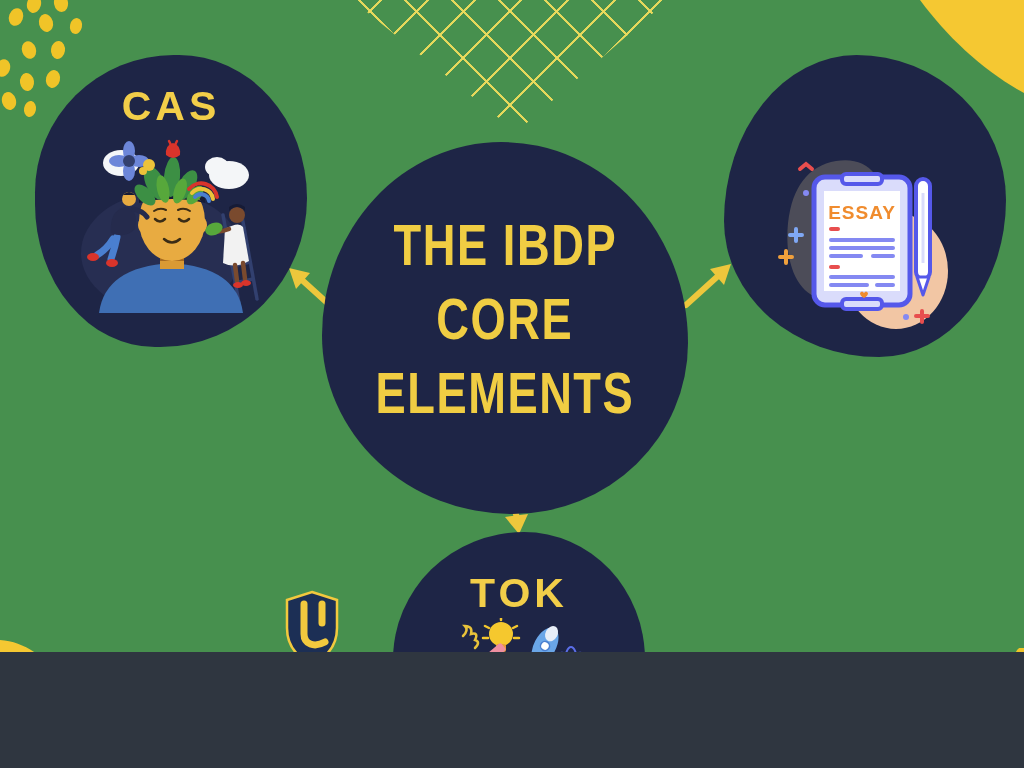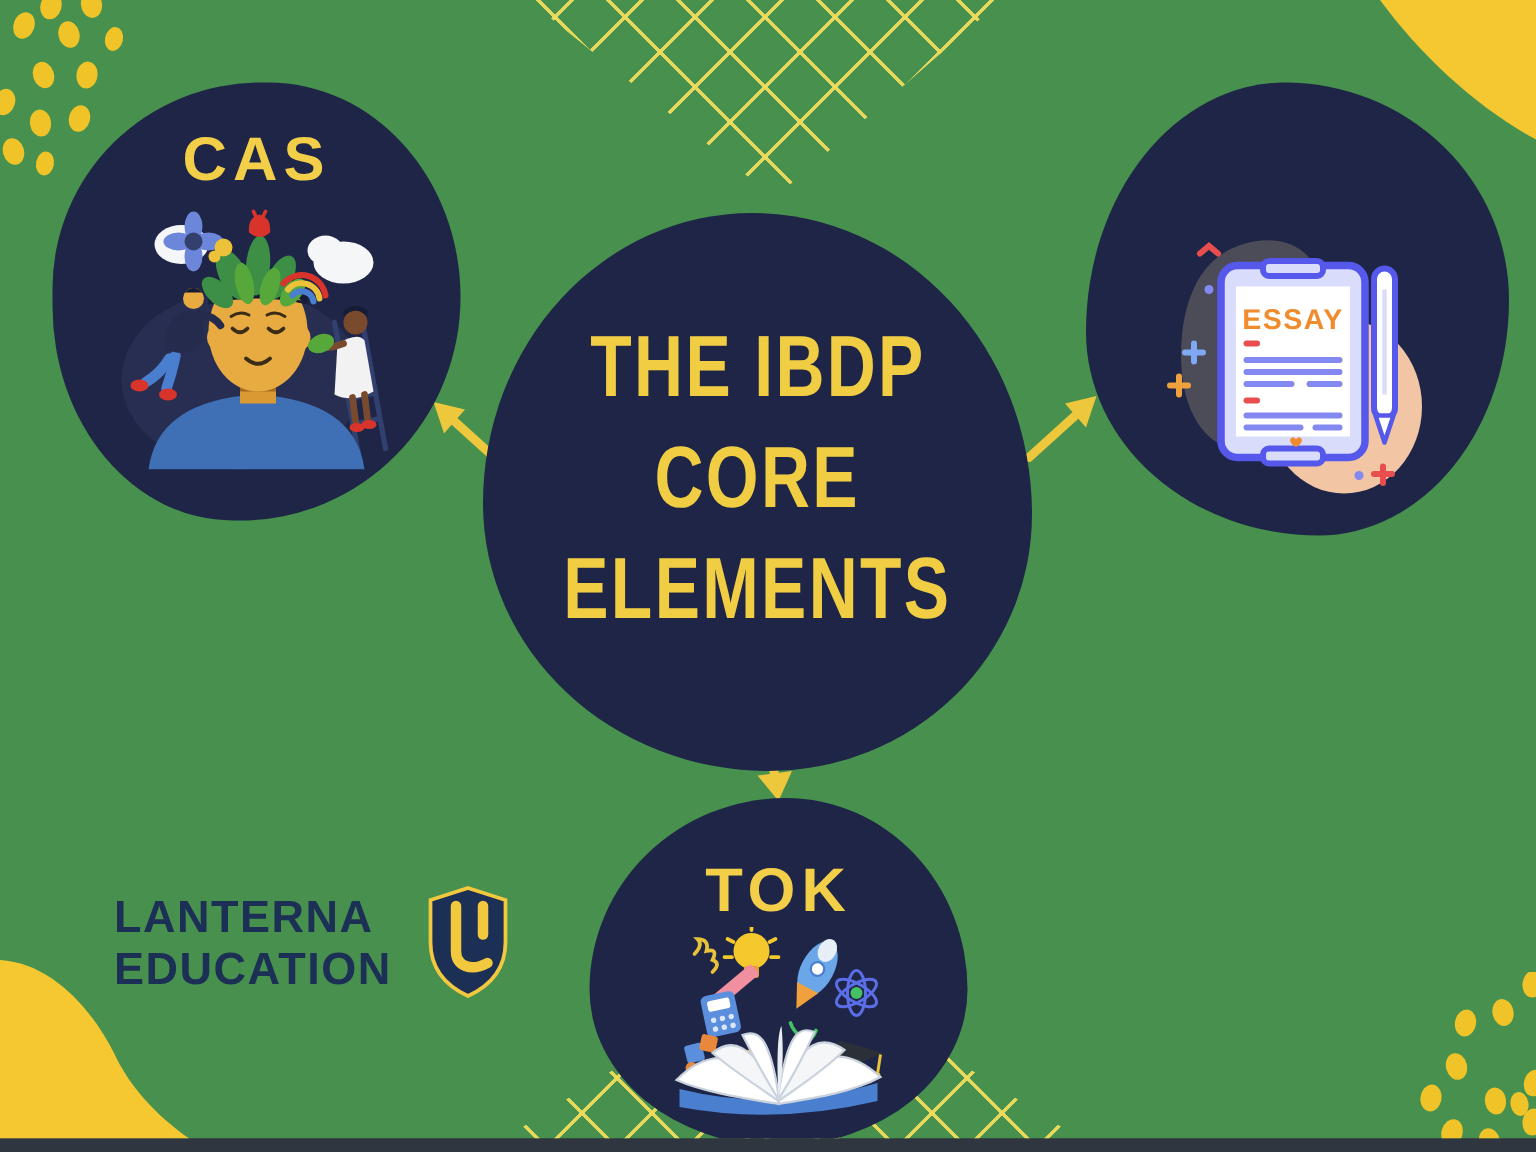--- a/index.html
+++ b/index.html
@@ -1,17 +1,17 @@
 <!DOCTYPE html>
 <html><head>
 <meta charset="utf-8">
 <style>
   html,body{margin:0;padding:0;background:#2f3640;}
   #canvas{
-    position:relative;width:1024px;height:759px;overflow:hidden;
+    position:relative;width:1024px;height:652px;overflow:hidden;
     background:#47904e;
     font-family:"Liberation Sans",sans-serif;
   }
   .abs{position:absolute;}
   
   .lattice{
     position:absolute;
     background-image:
       repeating-linear-gradient(45deg, transparent 0 31px, rgba(238,220,92,.95) 31px 33px),
       repeating-linear-gradient(-45deg, transparent 0 31px, rgba(238,220,92,.95) 31px 33px);
@@ -326,22 +326,21 @@
 
   <div class="blob blob-center">
     <div class="title-wrap">
       <span class="title-line">THE IBDP</span><br>
       <span class="title-line">CORE</span><br>
       <span class="title-line">ELEMENTS</span>
     </div>
   </div>
 
   <div class="logo-text">
-    <span>LANTERNA</span><br>
-    <span>EDUCATION</span>
+    <br>
   </div>
   <svg class="abs" style="left:283px;top:590px" width="58" height="76" viewBox="0 0 58 76">
     <path d="M29,2 L54,10 L54,38 C54,58 42,68 29,74 C16,68 4,58 4,38 L4,10 Z" fill="#1c2f55" stroke="#f2c93e" stroke-width="2.5"></path>
     <path d="M21,14 L21,44 C21,54 31,58 42,52" fill="none" stroke="#f2c93e" stroke-width="7" stroke-linecap="round"></path>
     <line x1="39" y1="14" x2="39" y2="33" stroke="#f2c93e" stroke-width="7" stroke-linecap="round"></line>
   </svg>
 
 </div>
 
 </body></html>

